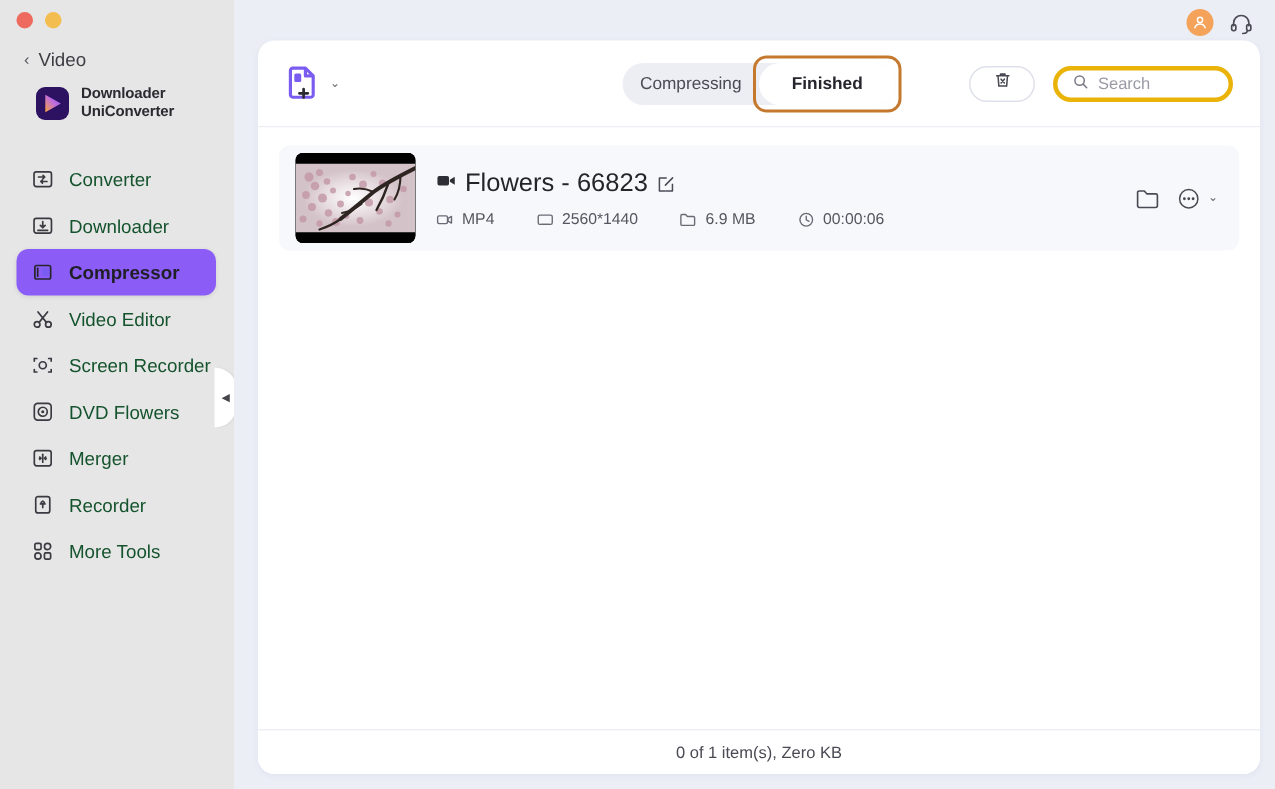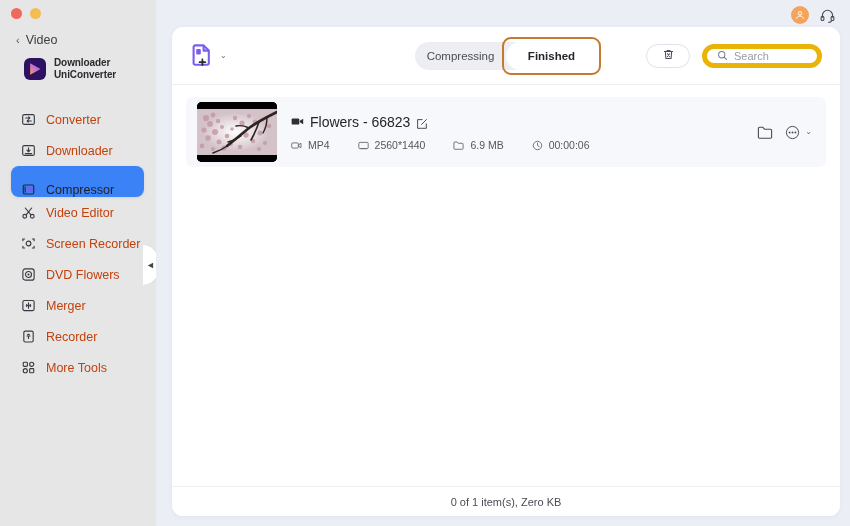--- a/index.html
+++ b/index.html
@@ -54,30 +54,29 @@
   }
 
   .nav { position: absolute; top: 104px; left: 0; width: 156px; }
   .nav-item {
     position: relative;
     display: flex; align-items: center; gap: 10px;
     height: 31px;
     margin: 0 12px 0 11px;
     padding-left: 10px;
     border-radius: 8px;
-    color: #c2410c; font-size: 12.5px;
+    color: #14532d; font-size: 12.5px;
     cursor: default;
   }
   .nav-item + .nav-item { margin-top: 0; }
   .nav-item.active {
-    background: #3b82f6;
+    background: #8b5cf6;
     box-shadow: 0 1px 3px rgba(80,80,110,0.13);
-    font-weight: normal;
+    font-weight: bold;
     color: #1f1f26;
-    align-items: flex-end;
   }
   .nav-icon { width: 15px; height: 15px; flex: 0 0 15px; display: block; }
   .nav-label { white-space: nowrap; }
 
   .collapse-handle {
     position: absolute; top: 245px; left: 143px;
     width: 15px; height: 40px;
     background: #ffffff;
     border-radius: 0 20px 20px 0;
     display: flex; align-items: center; justify-content: center;
@@ -166,21 +165,21 @@
     display: flex; align-items: center; gap: 12px;
   }
   .trash-btn {
     width: 44px; height: 24px;
     border: 1px solid #dfe1ea; border-radius: 13px;
     display: flex; align-items: center; justify-content: center;
     cursor: pointer; background: #fff;
   }
   .search-box {
     width: 120px; height: 24px;
-    border: 5px solid #eab308; border-radius: 13px;
+    border: 3px solid #eab308; border-radius: 13px;
     display: flex; align-items: center; gap: 6px;
     padding: 0 10px; background: #fff;
   }
   .search-input {
     border: none; outline: none; background: transparent;
     font-family: "Liberation Sans", sans-serif;
     font-size: 11px; color: #3a3a42; width: 86px;
   }
   .search-input::placeholder { color: #9a9aa6; }
 
@@ -214,21 +213,21 @@
 
   .file-meta {
     margin-left: 14px;
     display: flex; flex-direction: column; gap: 8px;
     flex: 1 1 auto;
   }
   .file-title-row {
     display: flex; align-items: center; gap: 6px;
   }
   .file-title {
-    font-size: 14px; color: #24242b;
+    font-size: 17px; color: #24242b;
   }
   .edit-icon { width: 12px; height: 12px; display: block; cursor: pointer; }
 
   .spec-row {
     display: flex; align-items: center;
     font-size: 10.5px; color: #55555f;
   }
   .spec {
     display: flex; align-items: center; gap: 6px;
     margin-right: 28px;

